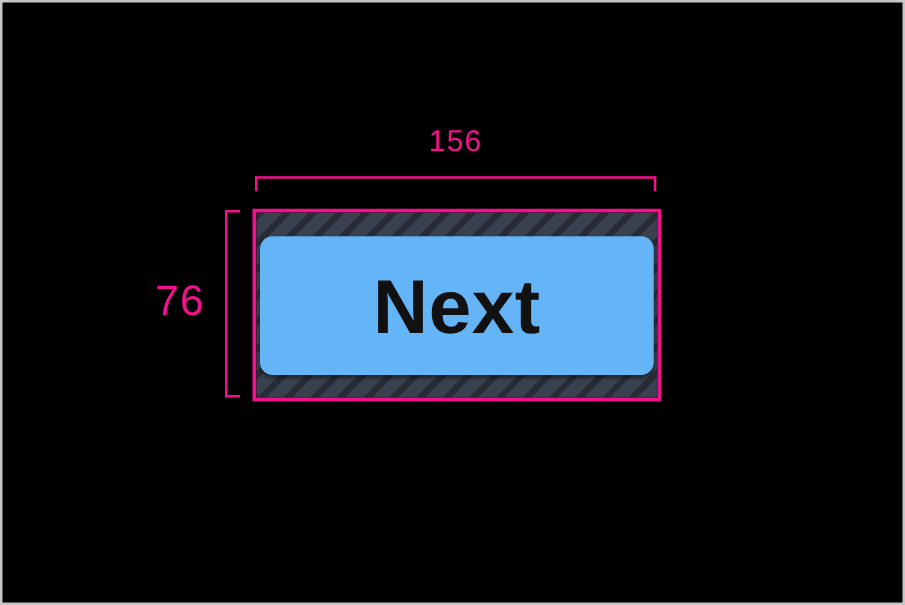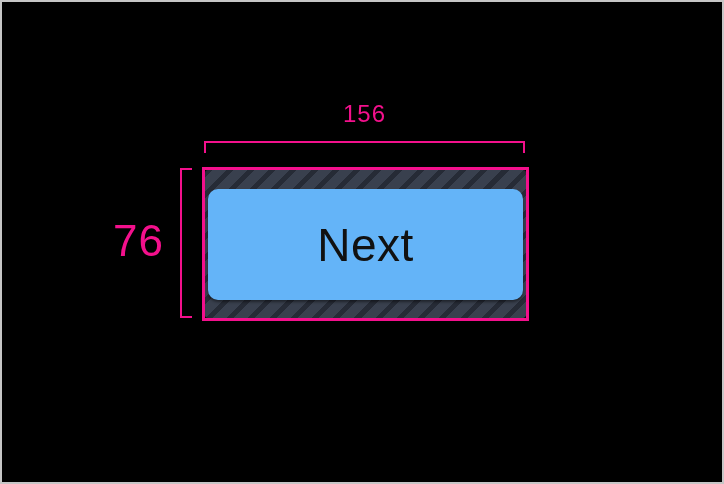--- a/index.html
+++ b/index.html
@@ -38,21 +38,21 @@
     border-top:2px solid var(--magenta);
     border-left:2px solid var(--magenta);
     border-right:2px solid var(--magenta);
   }
   
   .height-label{
     position:absolute;
     left:98px;top:221px;width:64px;
     text-align:right;
     color:var(--magenta);
-    font-size:44px;line-height:36px;
+    font-size:34px;line-height:36px;
     letter-spacing:1px;
   }
   .v-bracket{
     position:absolute;
     left:178px;top:166px;
     width:12px;height:150px;
     box-sizing:border-box;
     border-left:2px solid var(--magenta);
     border-top:2px solid var(--magenta);
     border-bottom:2px solid var(--magenta);
@@ -80,22 +80,22 @@
     position:absolute;
     left:3px;right:3px;top:19px;bottom:18px;
     background:var(--button-blue);
     border-radius:10px;
     box-shadow:0 2px 3px rgba(0,0,0,0.45);
     display:flex;align-items:center;justify-content:center;
     cursor:pointer;
   }
   .next-button-label{
     color:var(--button-text);
-    font-size:46px;
-    font-weight:400;
+    font-size:61px;
+    font-weight:700;
     letter-spacing:0.5px;
   }
 </style>
 </head>
 <body>
 
 <div class="screen">
 
   <div class="width-label">156</div>
   <div class="h-bracket"></div>

